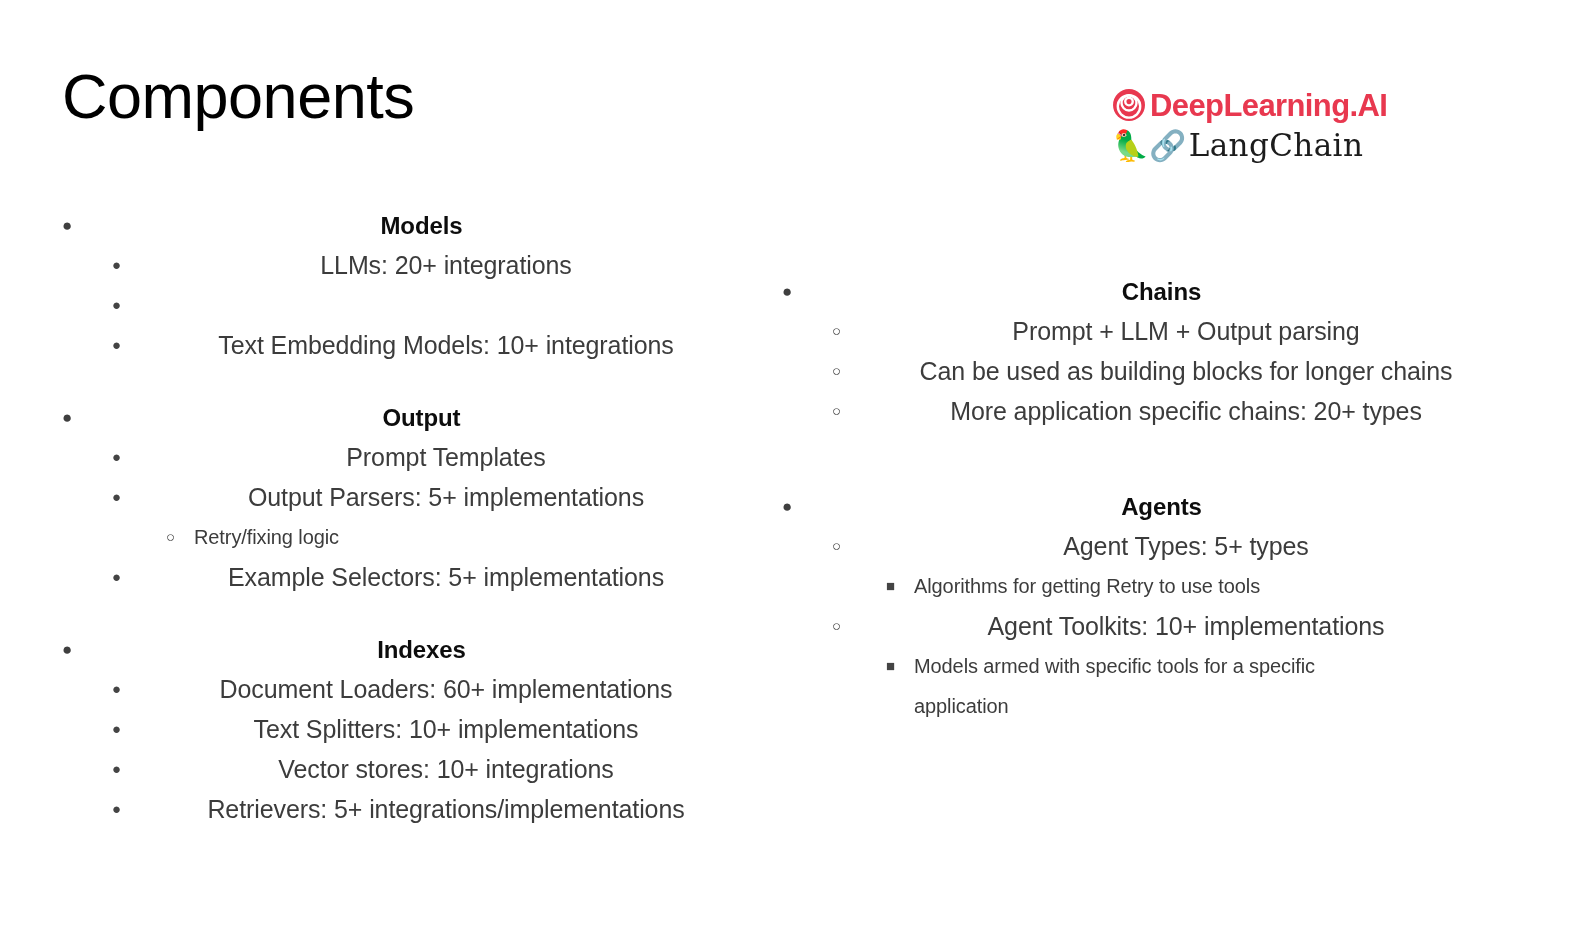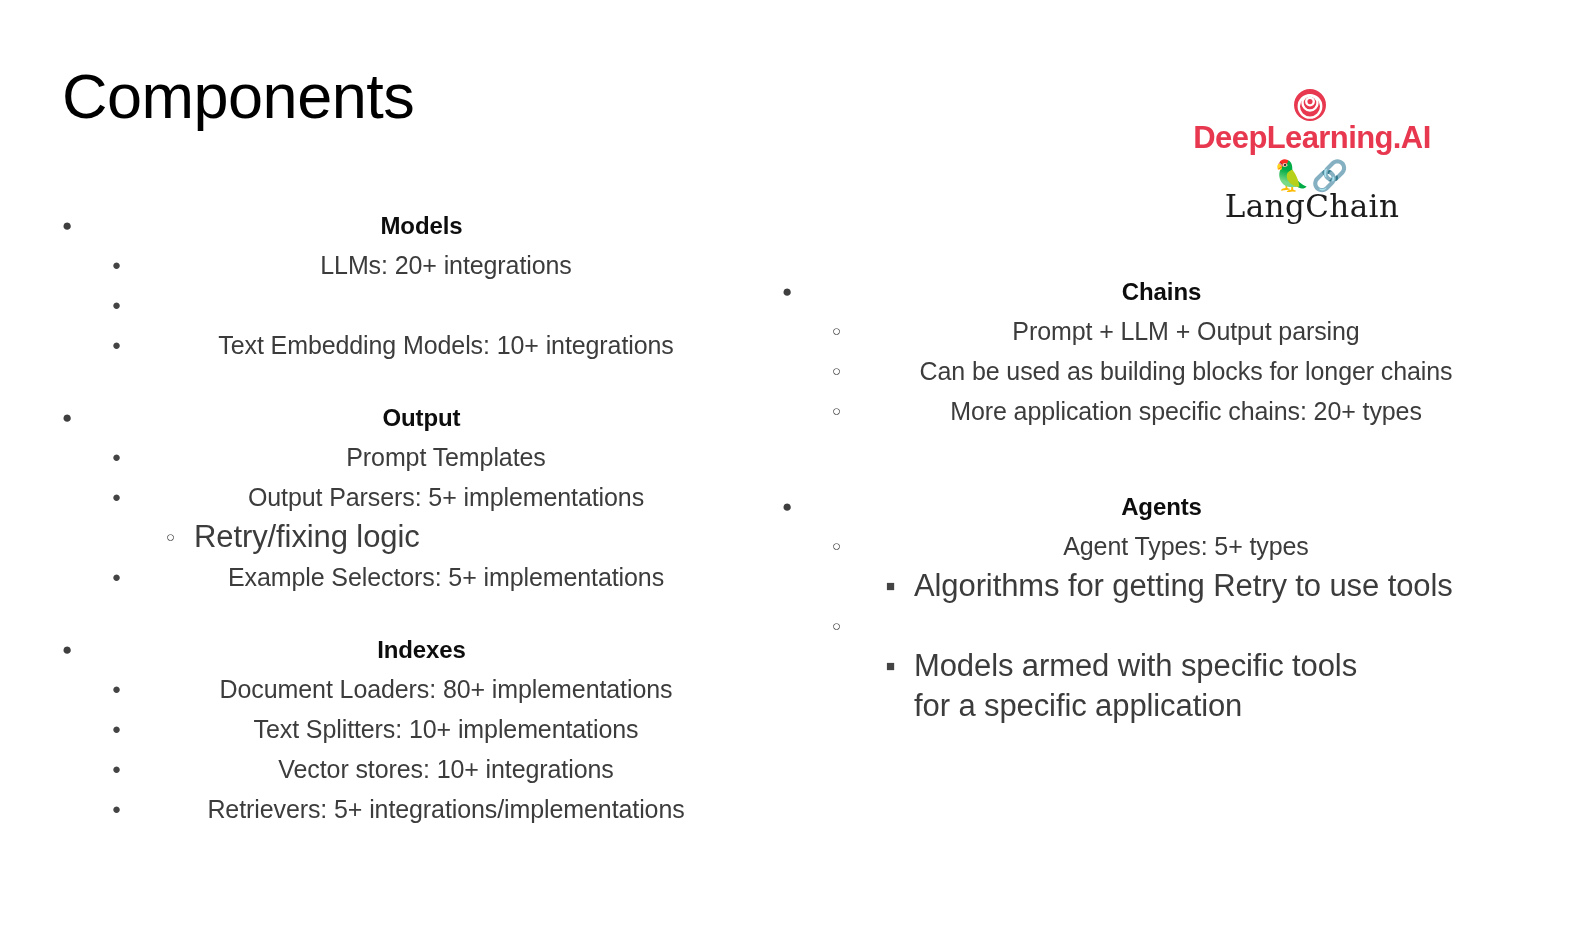--- a/index.html
+++ b/index.html
@@ -42,21 +42,20 @@
   .branding {
     position: absolute;
     left: 1112px;
     top: 88px;
     width: 400px;
   }
   .brand-row {
     display: flex;
     align-items: center;
     white-space: nowrap;
-    flex-direction: column;
   }
   .brand-row.dl { margin-bottom: 8px; }
 
   .dl-mark {
     width: 34px;
     height: 34px;
     margin-right: 4px;
     flex: 0 0 auto;
   }
   .dl-text {
@@ -139,21 +138,21 @@
 
   
   .lvl3 .bul {
     width: 28px;
     margin-left: 116px;
     font-size: 15px;
     line-height: 40px;
     color: #444444;
   }
   .lvl3 .txt {
-    font-size: 31px;
+    font-size: 20px;
     line-height: 40px;
     font-weight: 400;
     color: #3c3c3c;
     letter-spacing: -0.1px;
   }
 
   .group-gap { height: 33px; }
   .block-gap { height: 56px; }
 
   .wrapcol .txt { max-width: 470px; }
@@ -228,21 +227,21 @@
     </div>
 
     <div class="group-gap"></div>
 
     <div class="row lvl1">
       <span class="bul">●</span>
       <span class="txt">Indexes</span>
     </div>
     <div class="row lvl2">
       <span class="bul">●</span>
-      <span class="txt">Document Loaders: 80+ implementations</span>
+      <span class="txt">Document Loaders: 60+ implementations</span>
     </div>
     <div class="row lvl2">
       <span class="bul">●</span>
       <span class="txt">Text Splitters: 10+ implementations</span>
     </div>
     <div class="row lvl2">
       <span class="bul">●</span>
       <span class="txt">Vector stores: 10+ integrations</span>
     </div>
     <div class="row lvl2">
@@ -280,20 +279,21 @@
     <div class="row lvl2">
       <span class="bul">○</span>
       <span class="txt">Agent Types: 5+ types</span>
     </div>
     <div class="row lvl3">
       <span class="bul">■</span>
       <span class="txt">Algorithms for getting Retry to use tools</span>
     </div>
     <div class="row lvl2">
       <span class="bul">○</span>
+      <span class="txt">Agent Toolkits: 10+ implementations</span>
     </div>
     <div class="row lvl3 wrapcol">
       <span class="bul">■</span>
       <span class="txt">Models armed with specific tools for a specific application</span>
     </div>
 
   </div>
 
 </div>
 

